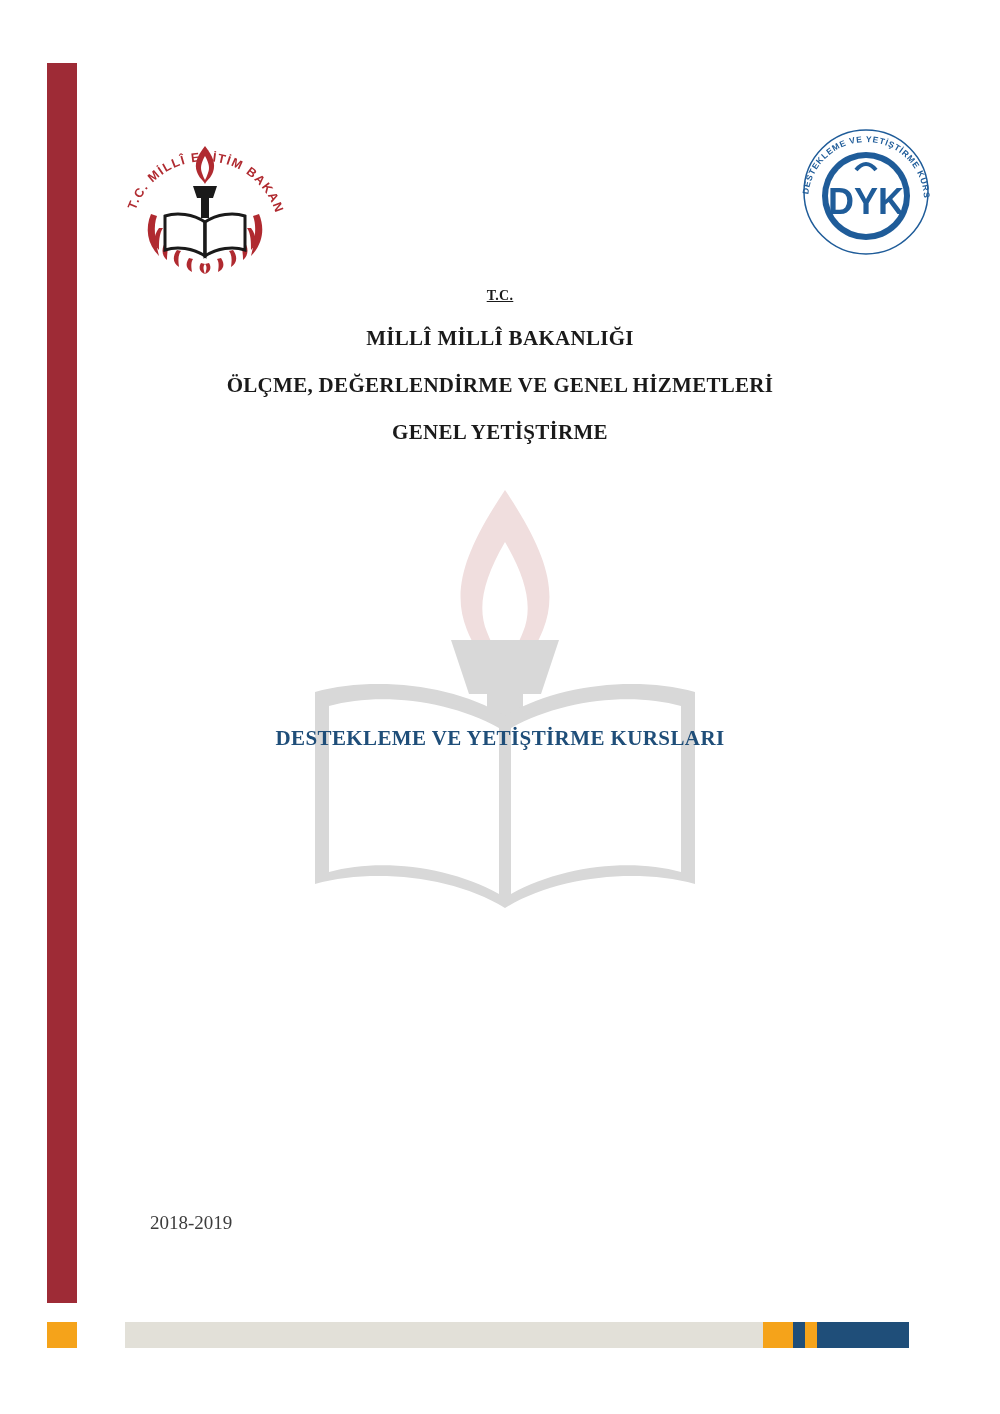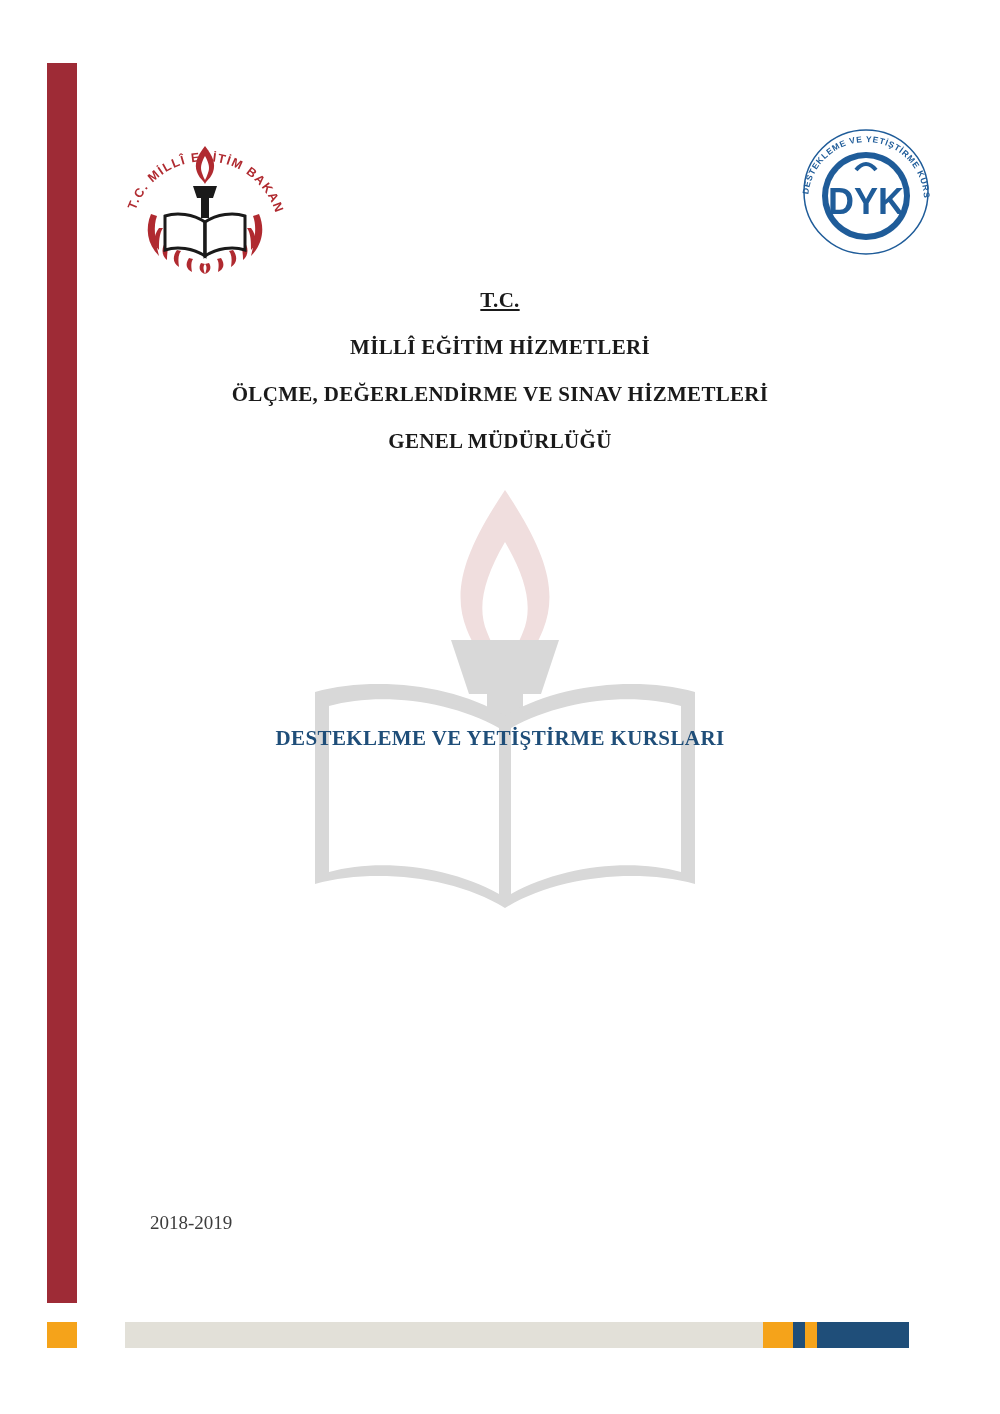--- a/index.html
+++ b/index.html
@@ -106,21 +106,21 @@
     left: 120px;
     top: 288px;
     width: 760px;
     text-align: center;
   }
   .heading-line {
     font-weight: bold;
     color: #1a1a1a;
     letter-spacing: 0.3px;
   }
-  .h-tc      { font-size: 21px; margin-bottom: 22px; text-decoration: underline; }
+  .h-tc      { font-size: 14px; margin-bottom: 22px; text-decoration: underline; }
   .h-meb     { font-size: 21px; margin-bottom: 22px; }
   .h-olcme   { font-size: 21px; margin-bottom: 22px; }
   .h-genel   { font-size: 21px; margin-bottom: 0; }
 
   
   .watermark {
     position: absolute;
     left: 255px;
     top: 480px;
     width: 500px;
@@ -231,23 +231,23 @@
       </text>
       <circle cx="70" cy="74" r="44" fill="#1f5c99"></circle>
       <circle cx="70" cy="74" r="38" fill="#ffffff"></circle>
       <text x="70" y="92" text-anchor="middle" font-family="Liberation Sans, sans-serif" font-size="36" font-weight="bold" fill="#1f5c99">DYK</text>
       <path d="M60,48 q10,-12 20,0" stroke="#1f5c99" stroke-width="4" fill="none"></path>
     </svg>
   </div>
 
   <div class="heading-block">
     <div class="heading-line h-tc">T.C.</div>
-    <div class="heading-line h-meb">MİLLÎ EĞİTİM HİZMETLERİ</div>
-    <div class="heading-line h-olcme">ÖLÇME, DEĞERLENDİRME VE SINAV HİZMETLERİ</div>
-    <div class="heading-line h-genel">GENEL MÜDÜRLÜĞÜ</div>
+    <div class="heading-line h-meb">MİLLÎ MİLLÎ BAKANLIĞI</div>
+    <div class="heading-line h-olcme">ÖLÇME, DEĞERLENDİRME VE GENEL HİZMETLERİ</div>
+    <div class="heading-line h-genel">GENEL YETİŞTİRME</div>
   </div>
 
   <div class="watermark">
     <svg viewBox="0 0 500 470" width="500" height="470" aria-hidden="true">
 
       <path d="M250,10 C210,70 196,110 212,150 C224,180 242,192 250,214 C258,192 276,180 288,150 C304,110 290,70 250,10 Z" fill="#f0dede"></path>
       <path d="M250,62 C228,100 222,128 232,152 C238,168 246,178 250,190 C254,178 262,168 268,152 C278,128 272,100 250,62 Z" fill="#ffffff"></path>
 
       <path d="M196,160 L304,160 L286,214 L214,214 Z" fill="#d8d8d8"></path>
 

